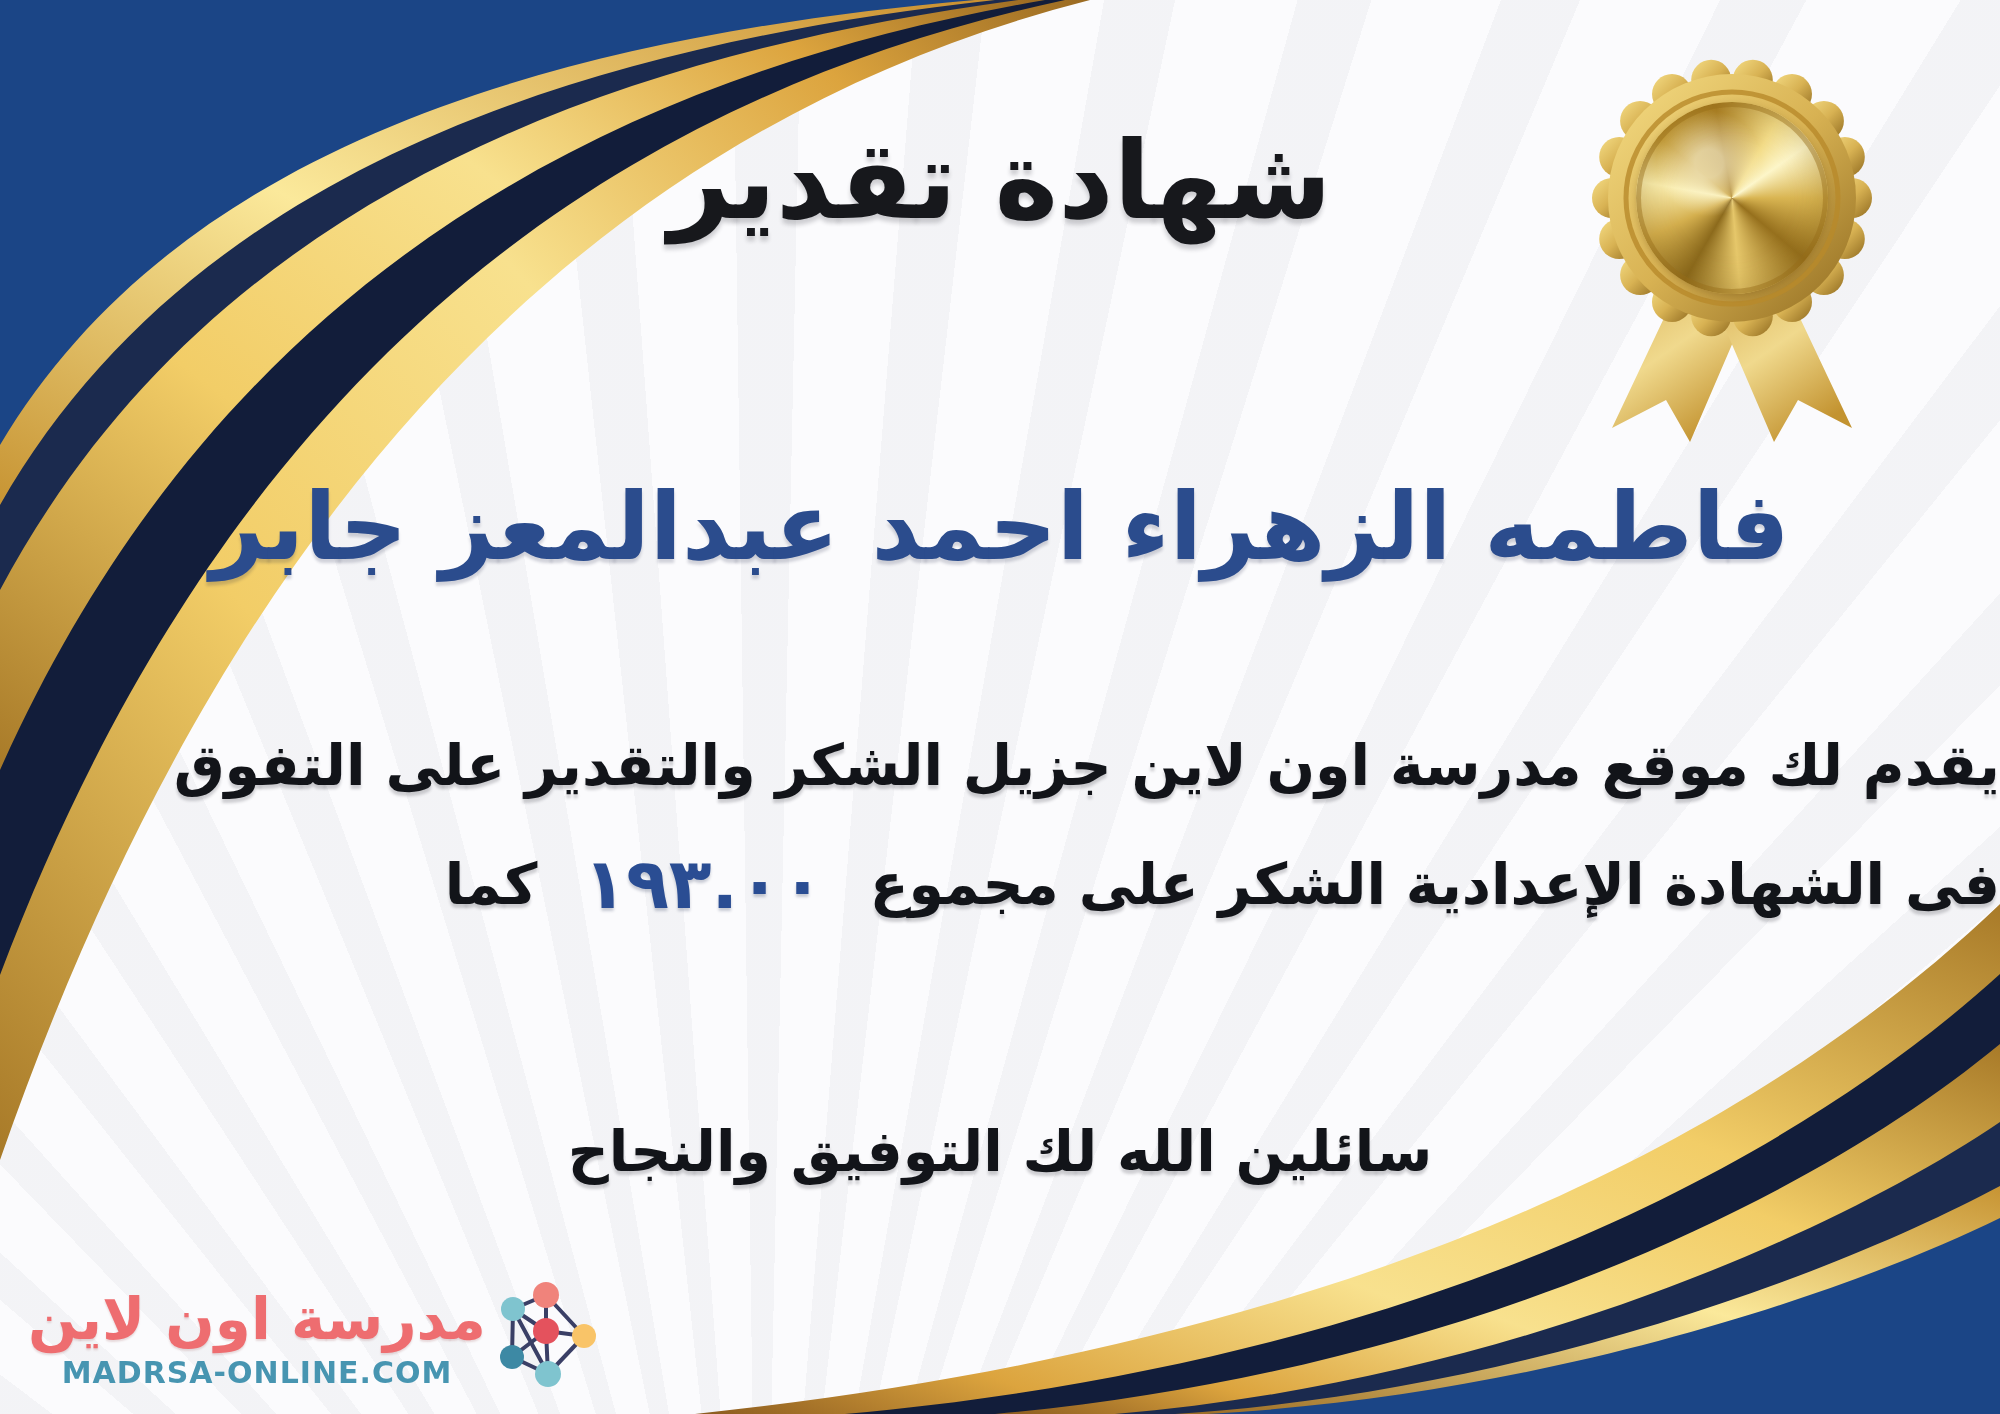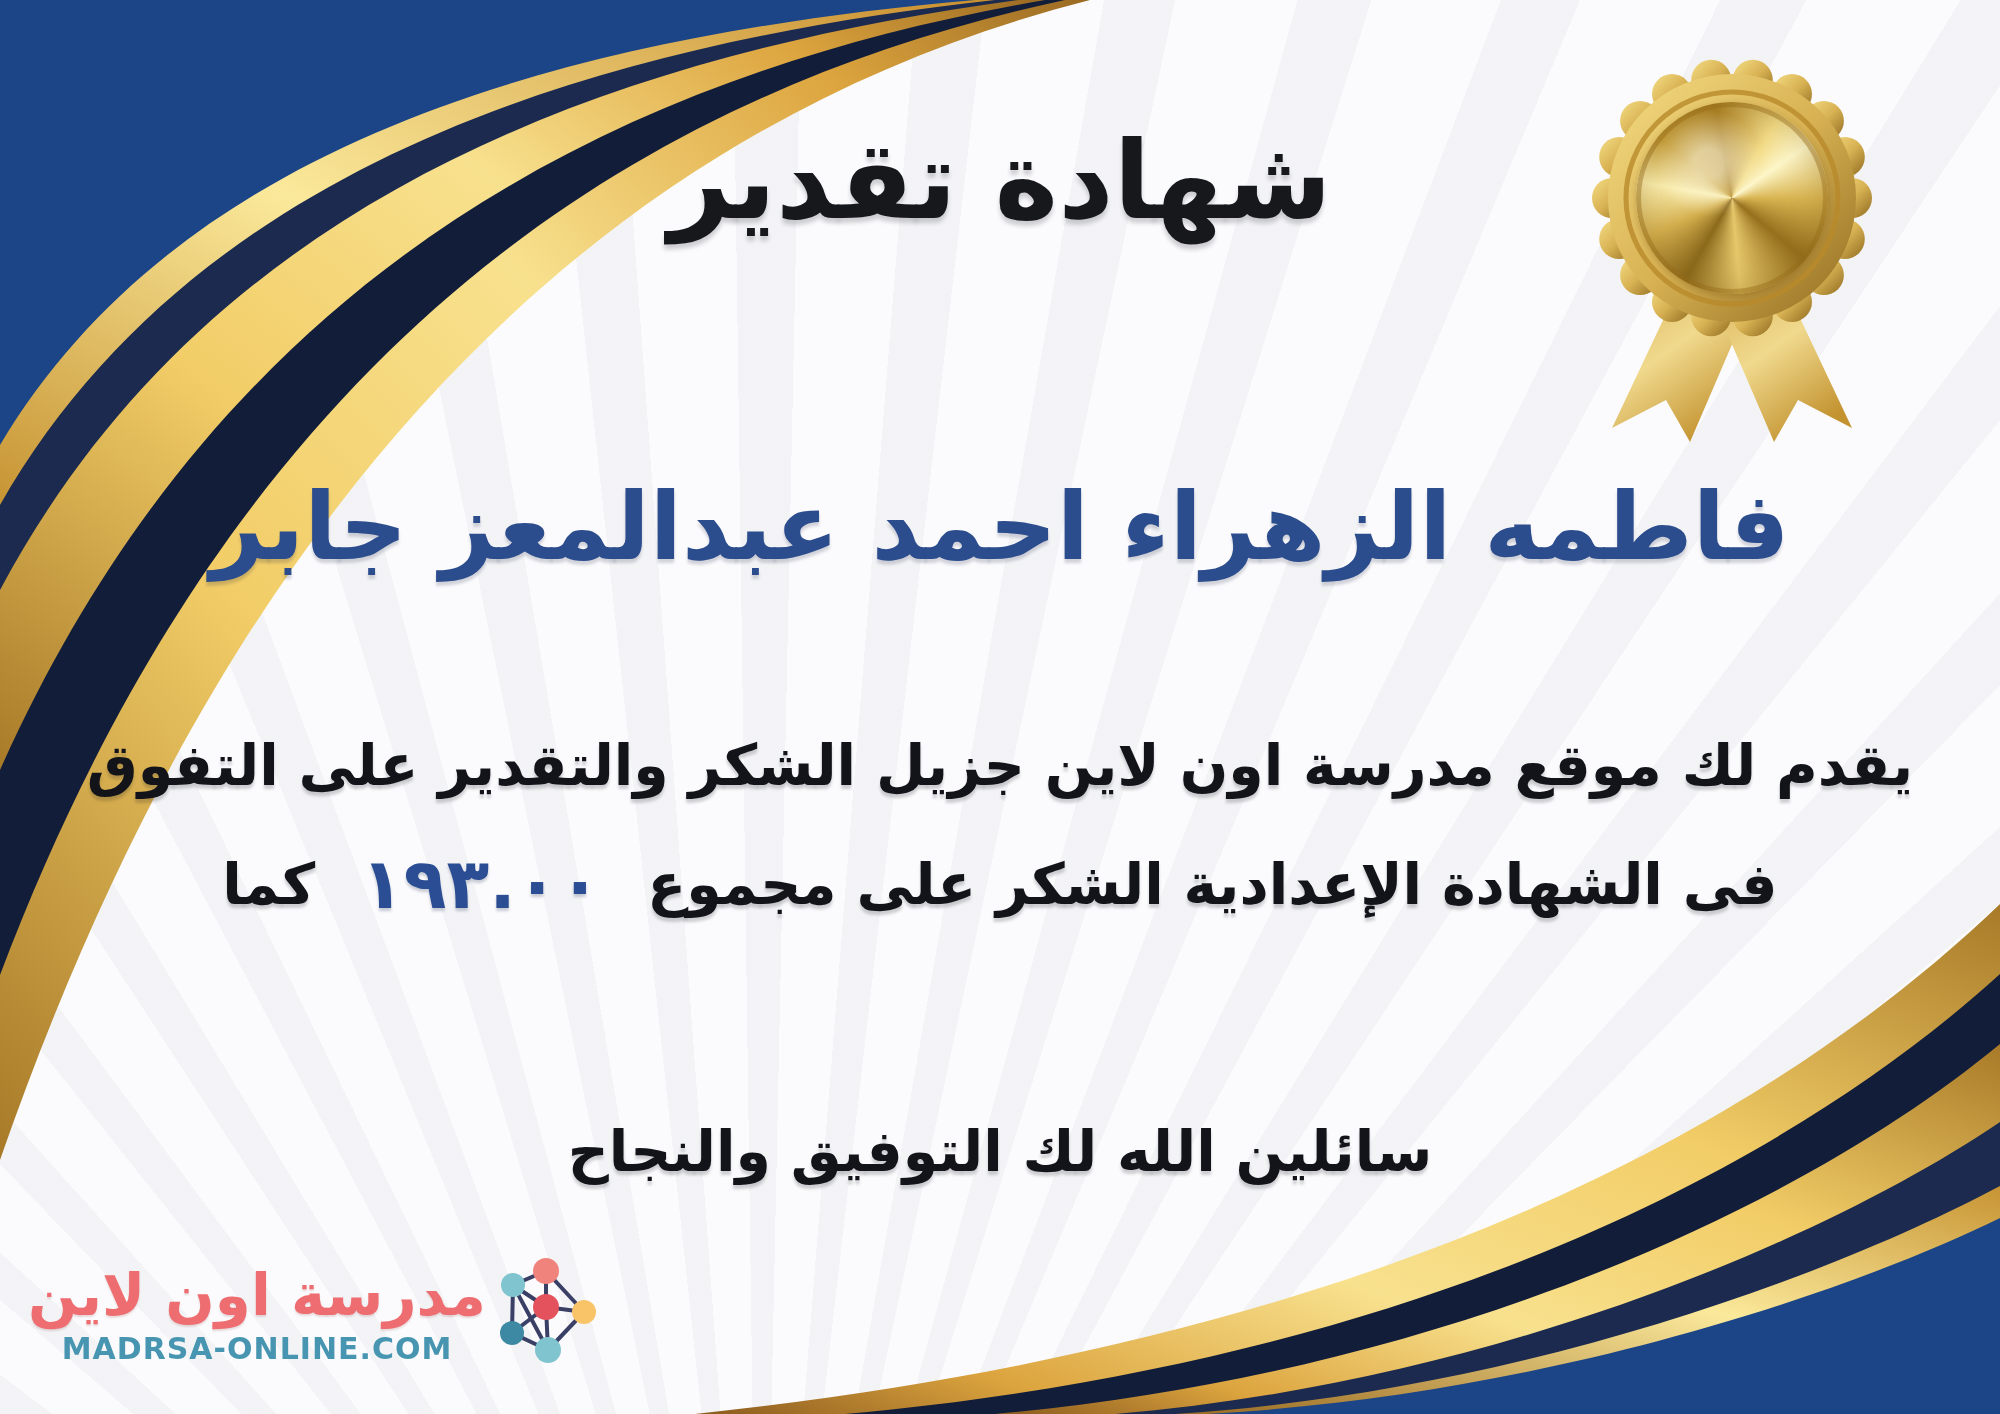--- a/index.html
+++ b/index.html
@@ -47,21 +47,20 @@
   }
   .name{
     position:absolute;top:472px;left:0;width:100%;
     text-align:center;
     font-size:94px;font-weight:700;color:#2b4c8d;
     text-shadow:0 4px 3px rgba(20,30,60,.18);
     z-index:3;
   }
   .body-text{
     position:absolute;top:712px;left:0;width:100%;
-    text-align:center;
     font-size:57px;font-weight:600;color:#121419;
     line-height:1.88;
     text-shadow:0 4px 3px rgba(30,30,40,.20);
     z-index:3;
   }
   .body-text p{margin:0;}
   .score{
     color:#2a4d93;font-weight:700;font-size:70px;
     margin:18px 46px;vertical-align:-4px;
     text-shadow:0 3px 3px rgba(20,30,70,.22);
@@ -69,21 +68,21 @@
   .closing{
     position:absolute;top:1118px;left:0;width:100%;
     text-align:center;
     font-size:57px;font-weight:600;color:#121419;
     text-shadow:0 4px 3px rgba(30,30,40,.20);
     z-index:3;
   }
 
   
   .logo{
-    position:absolute;left:28px;bottom:24px;
+    position:absolute;left:28px;bottom:0;
     display:flex;align-items:center;gap:10px;
     z-index:3;
   }
   .logo-text{text-align:center;}
   .logo-ar{
     font-size:58px;font-weight:700;color:#ee6d70;
     line-height:1.1;
     text-shadow:0 2px 2px rgba(120,30,30,.15);
   }
   .logo-en{

